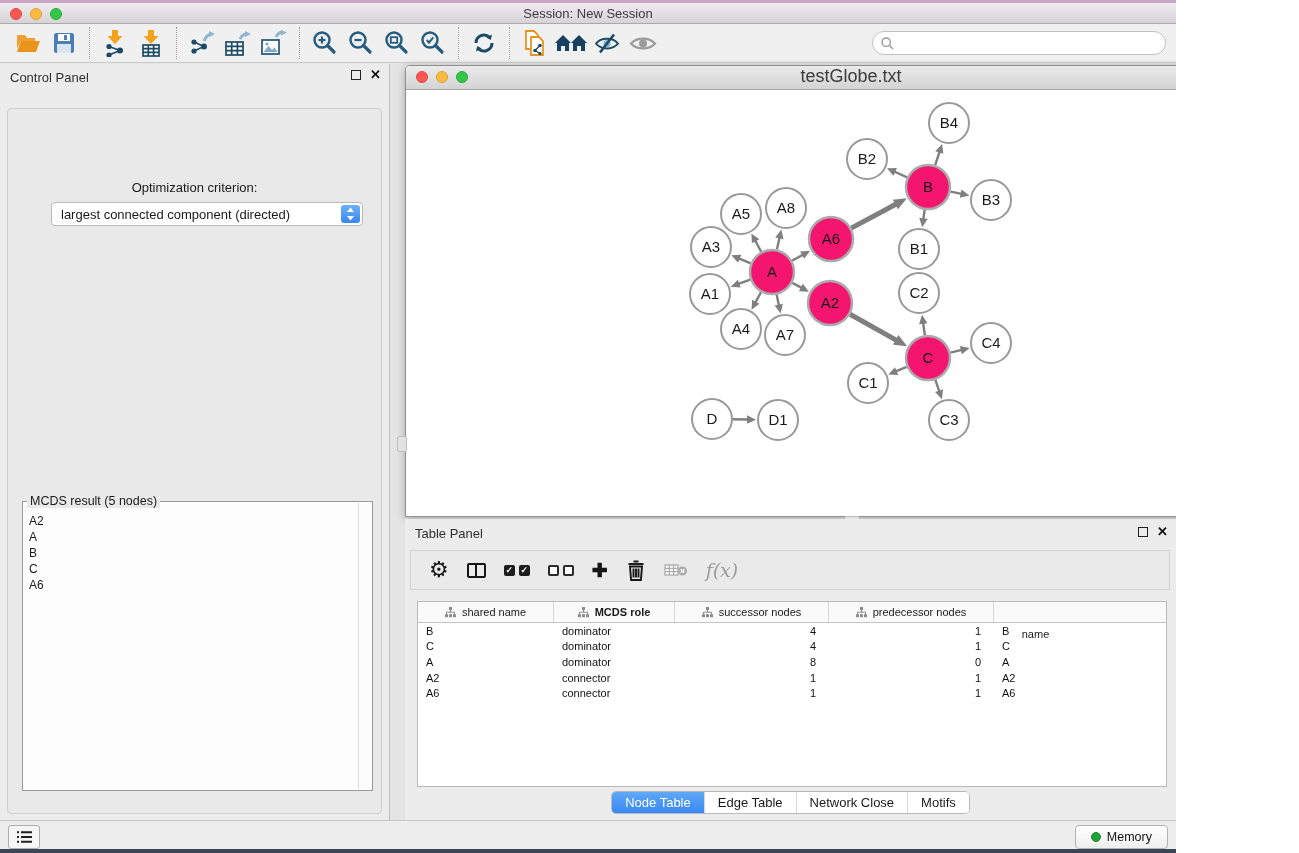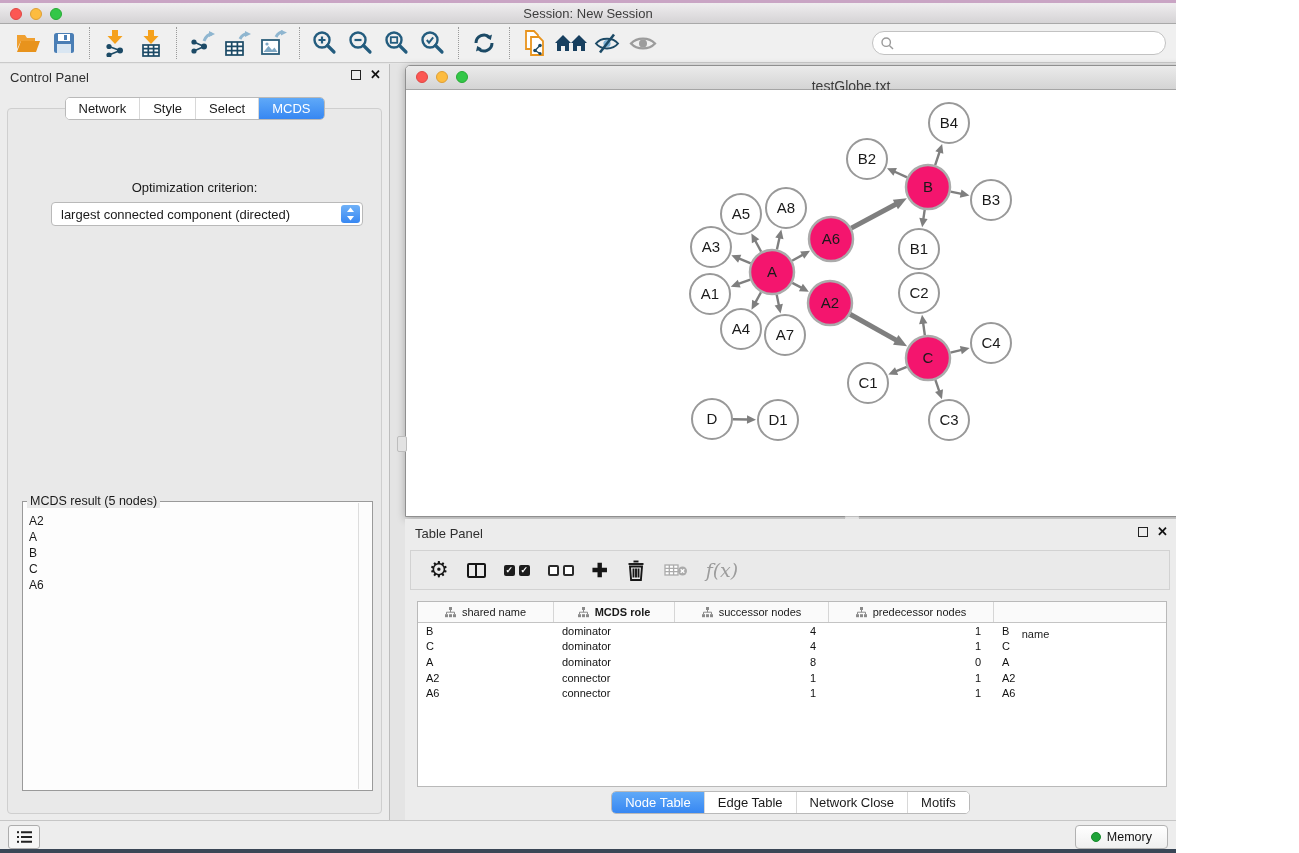--- a/index.html
+++ b/index.html
@@ -66,21 +66,21 @@
   .mcds-item{font-size:12px;color:#1a1a1a;padding:1.5px 0 1.5px 6px;height:13px;}
   .mcds-scroll{position:absolute;top:1px;right:1px;bottom:1px;width:12px;background:#FCFCFC;
     border-left:1px solid #DDD;}
 
   
   .net-window{position:absolute;left:405px;top:1px;width:892px;height:452px;background:#fff;
     border:1px solid #8F8F8F;border-radius:5px 5px 0 0;box-sizing:border-box;
     box-shadow:0 2px 8px rgba(0,0,0,.28);}
   .net-titlebar{position:relative;height:23px;background:linear-gradient(#EBEBEB,#D4D4D4);
     border-bottom:1px solid #A5A5A5;border-radius:4px 4px 0 0;}
-  .net-titlebar .title{position:absolute;left:0;right:0;top:12px;text-align:center;font-size:14px;color:#3C3C3C;}
+  .net-titlebar .title{position:absolute;left:0;right:0;top:0;text-align:center;font-size:18px;color:#3C3C3C;}
   .net-canvas{position:absolute;left:1px;right:1px;top:24px;bottom:1px;background:#FFFFFF;overflow:hidden;}
   .split-grip-v{position:absolute;left:397px;top:372px;width:8px;height:14px;background:#E2E2E2;
     border:1px solid #BDBDBD;border-radius:2px;}
   .split-grip-h{position:absolute;left:844px;top:452px;width:14px;height:7px;background:#E2E2E2;
     border:1px solid #BDBDBD;border-radius:2px;}
 
   
   .table-panel{position:absolute;left:405px;top:455px;right:0;bottom:0;background:#ECECEC;}
   .tp-title{position:absolute;left:10px;top:7px;font-size:13px;color:#2F2F2F;}
   .tp-toolbar{position:absolute;left:5px;right:6px;top:31px;height:40px;background:#EAEAEA;
@@ -288,26 +288,20 @@
   <div class="main">
 
     <div class="control-panel">
       <div class="cp-header">
         <span class="cp-title">Control Panel</span>
         <span class="panel-ctrls">
           <span class="float-ic"></span>
           <span class="close-ic">✕</span>
         </span>
       </div>
-      <div class="segbar">
-          <button class="seg">Network</button>
-          <button class="seg">Style</button>
-          <button class="seg">Select</button>
-          <button class="seg seg-active">MCDS</button>
-        </div>
       <div class="cp-body">
         <div class="opt-label">Optimization criterion:</div>
         <div class="combo">
           <span class="combo-text">largest connected component (directed)</span>
           <span class="combo-stepper">
             <svg width="9" height="14" viewBox="0 0 9 14">
                 <path d="M4.5 0.5 8 5H1z" fill="#FFF"></path>
                 <path d="M4.5 13.5 1 9h7z" fill="#FFF"></path>
               </svg>
           </span>

